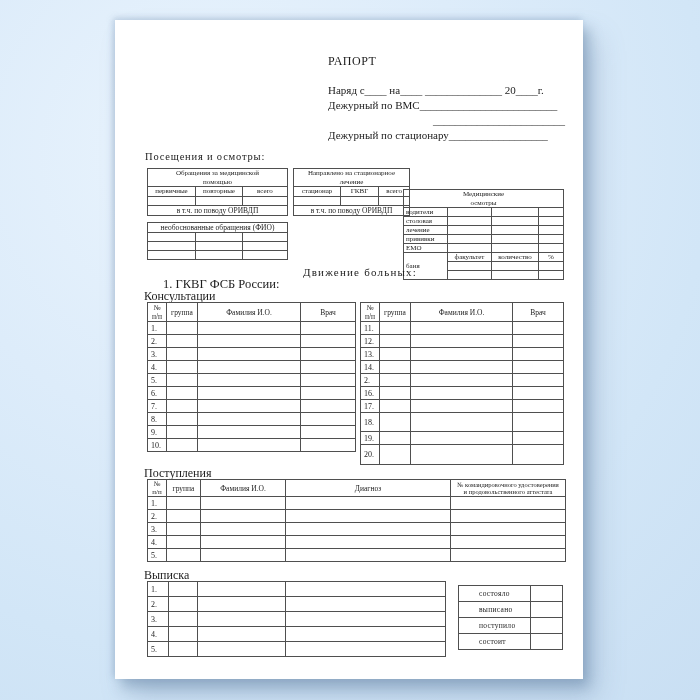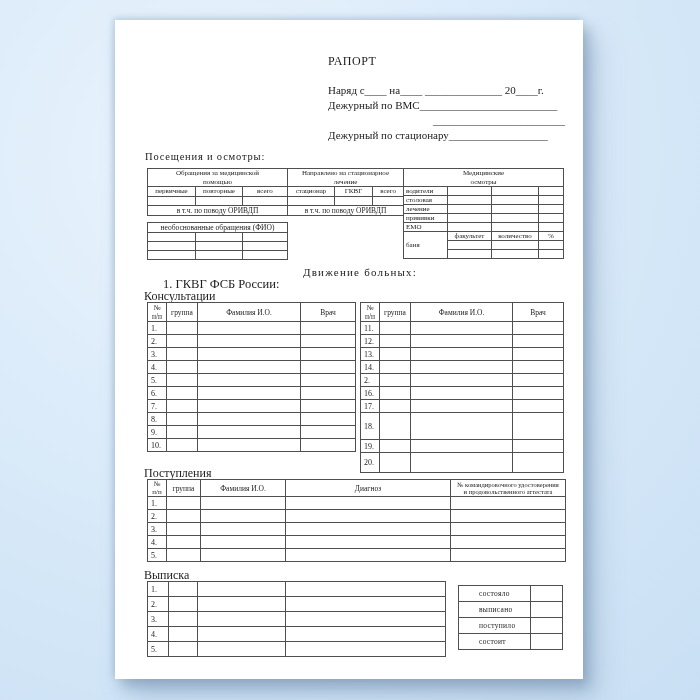--- a/index.html
+++ b/index.html
@@ -92,21 +92,21 @@
           </tr>
       <tr style="height:9px">
             <td></td>
             <td></td>
             <td></td>
           </tr>
     </tbody>
       </table>
   </div>
 
-  <div class="abs" style="left:172px;top:148px;">
+  <div class="abs" style="left:172px;top:148px;padding-left:6px;">
     <table style="width:116px;">
       <colgroup>
           <col style="width:47px">
           <col style="width:38px">
           <col style="width:31px">
         </colgroup>
       <tbody>
           <tr style="height:18px">
             <td colspan="3" class="pre f7">Направлено на стационарное
 лечение</td>
@@ -122,21 +122,21 @@
         <td></td>
       </tr>
       <tr style="height:10px">
             <td colspan="3" class="f75">в т.ч. по поводу ОРИВДП</td>
           </tr>
     </tbody>
       </table>
   </div>
 
   <div class="abs" style="left:288px;top:148px;">
-    <table style="width:160px;">
+    <table style="width:160px;margin-top:21px;">
       <colgroup>
           <col style="width:44px">
           <col style="width:44px">
           <col style="width:47px">
           <col style="width:25px">
         </colgroup>
       <tbody>
           <tr style="height:18px">
             <td colspan="4" class="pre f7">Медицинские
 осмотры</td>
@@ -326,21 +326,21 @@
             <td></td>
             <td></td>
             <td></td>
           </tr>
       <tr style="height:13px">
             <td class="num">17.</td>
             <td></td>
             <td></td>
             <td></td>
           </tr>
-      <tr style="height:27px">
+      <tr style="height:19px">
             <td class="num">18.</td>
             <td></td>
             <td></td>
             <td></td>
           </tr>
       <tr style="height:13px">
             <td class="num">19.</td>
             <td></td>
             <td></td>
             <td></td>

